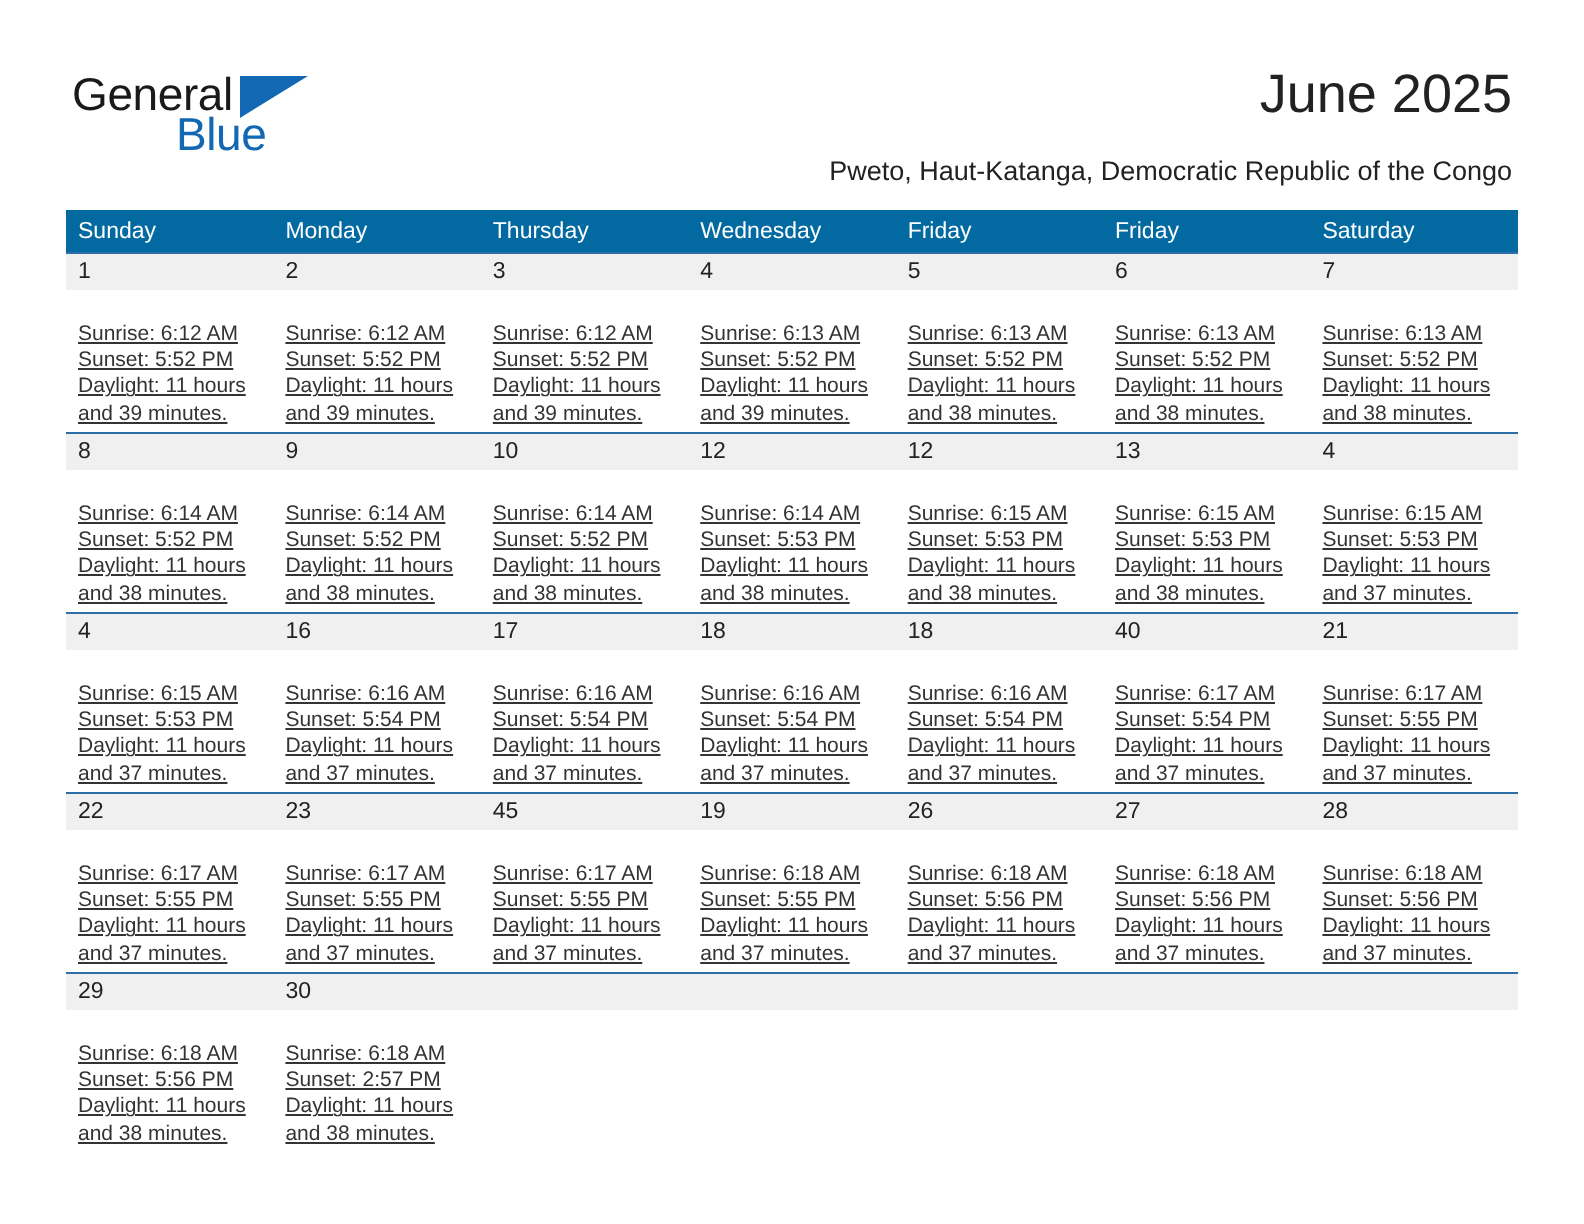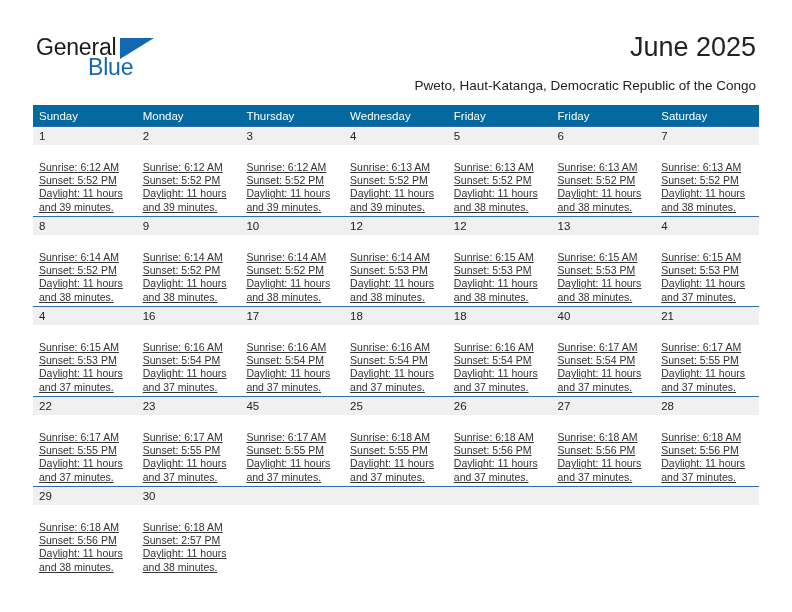--- a/index.html
+++ b/index.html
@@ -441,21 +441,21 @@
             <div class="details">
               <div>Sunrise: 6:17 AM</div>
               <div>Sunset: 5:55 PM</div>
               <div>Daylight: 11 hours</div>
               <div>and 37 minutes.</div>
             </div>
           </div>
         </td>
         <td>
           <div class="daycell">
-            <div class="daynum-band">25</div>
+            <div class="daynum-band">19</div>
             <div class="details">
               <div>Sunrise: 6:18 AM</div>
               <div>Sunset: 5:55 PM</div>
               <div>Daylight: 11 hours</div>
               <div>and 37 minutes.</div>
             </div>
           </div>
         </td>
         <td>
           <div class="daycell">

